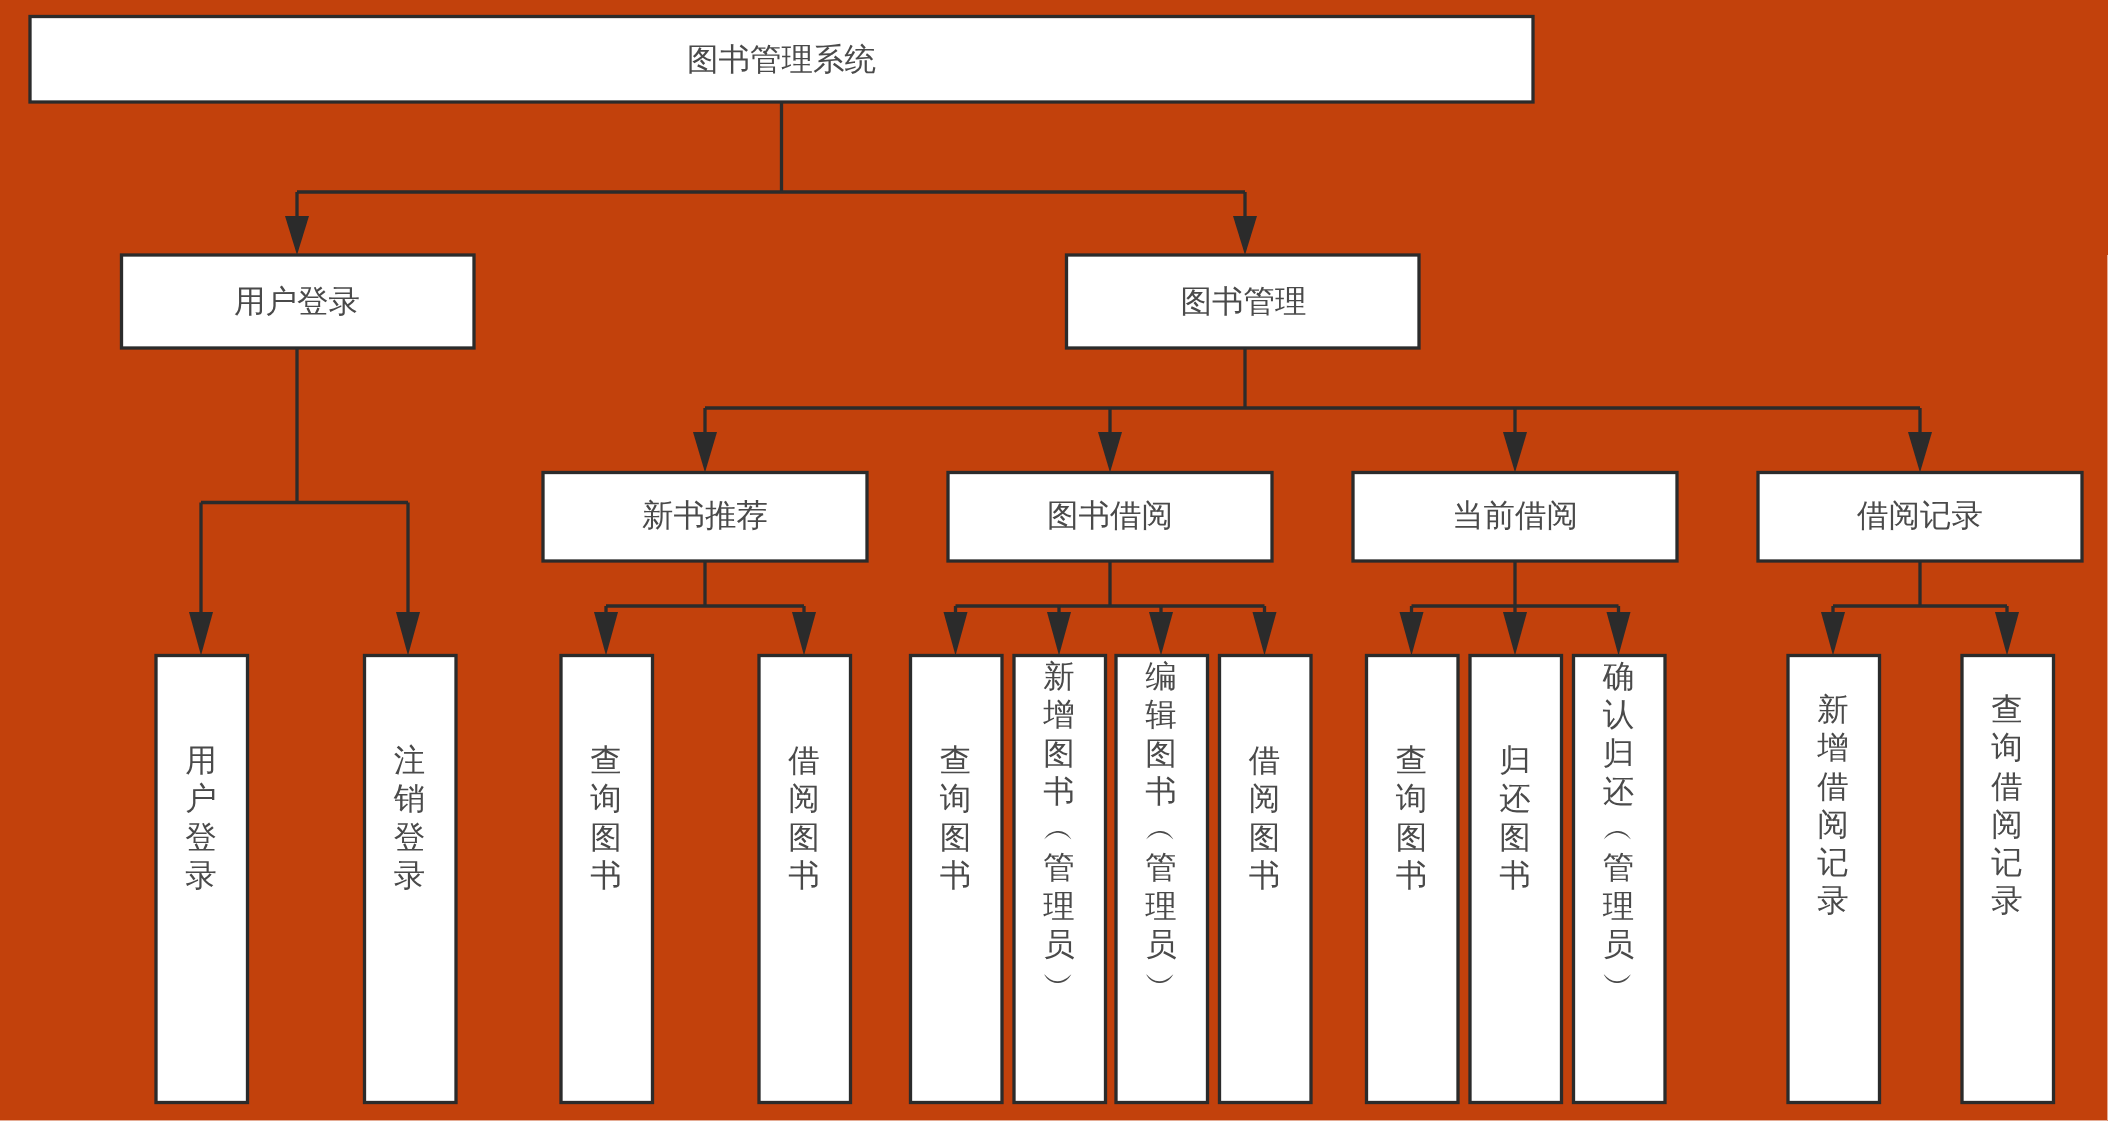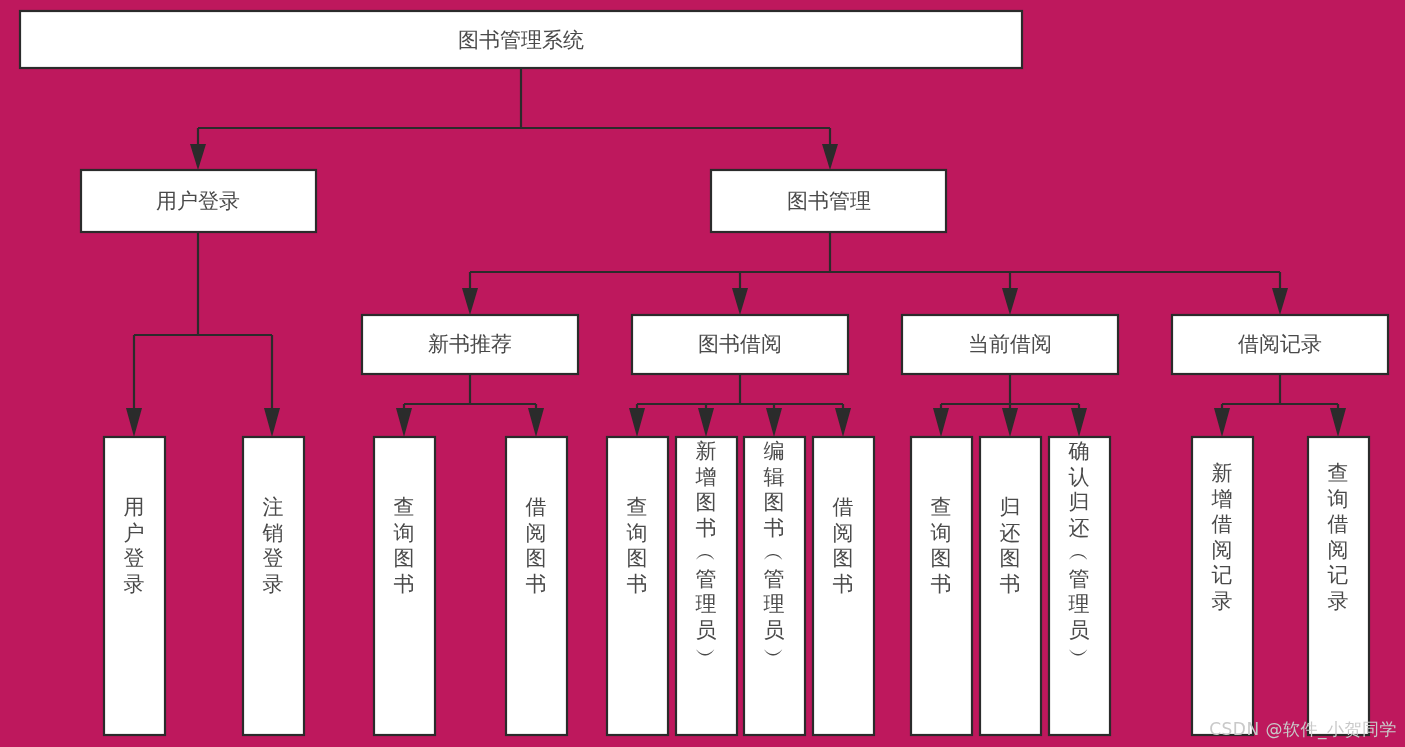--- a/index.html
+++ b/index.html
@@ -10,21 +10,21 @@
   body {
     width: 1405px;
     height: 747px;
     font-family: "DejaVu Sans", "Liberation Sans", sans-serif;
     overflow: hidden;
   }
   #diagram-root {
     position: relative;
     width: 1405px;
     height: 747px;
-    background: #be185d;
+    background: #c2410c;
   }
   svg.diagram-svg {
     position: absolute;
     left: 0;
     top: 0;
     width: 1405px;
     height: 747px;
     display: block;
   }
   .node-box {
@@ -230,14 +230,13 @@
       <rect class="node-box" x="1192" y="437" width="61" height="298"></rect>
       <text class="node-label-v" x="1222" y="480"><tspan x="1222" y="480">新</tspan><tspan x="1222" y="505.5">增</tspan><tspan x="1222" y="531">借</tspan><tspan x="1222" y="556.5">阅</tspan><tspan x="1222" y="582">记</tspan><tspan x="1222" y="607.5">录</tspan></text>
     </g>
     <g>
       <rect class="node-box" x="1308" y="437" width="61" height="298"></rect>
       <text class="node-label-v" x="1338" y="480"><tspan x="1338" y="480">查</tspan><tspan x="1338" y="505.5">询</tspan><tspan x="1338" y="531">借</tspan><tspan x="1338" y="556.5">阅</tspan><tspan x="1338" y="582">记</tspan><tspan x="1338" y="607.5">录</tspan></text>
     </g>
 
   </svg>
 
-  <div class="watermark">CSDN @软件_小贺同学</div>
 </div>
 
 </body></html>

